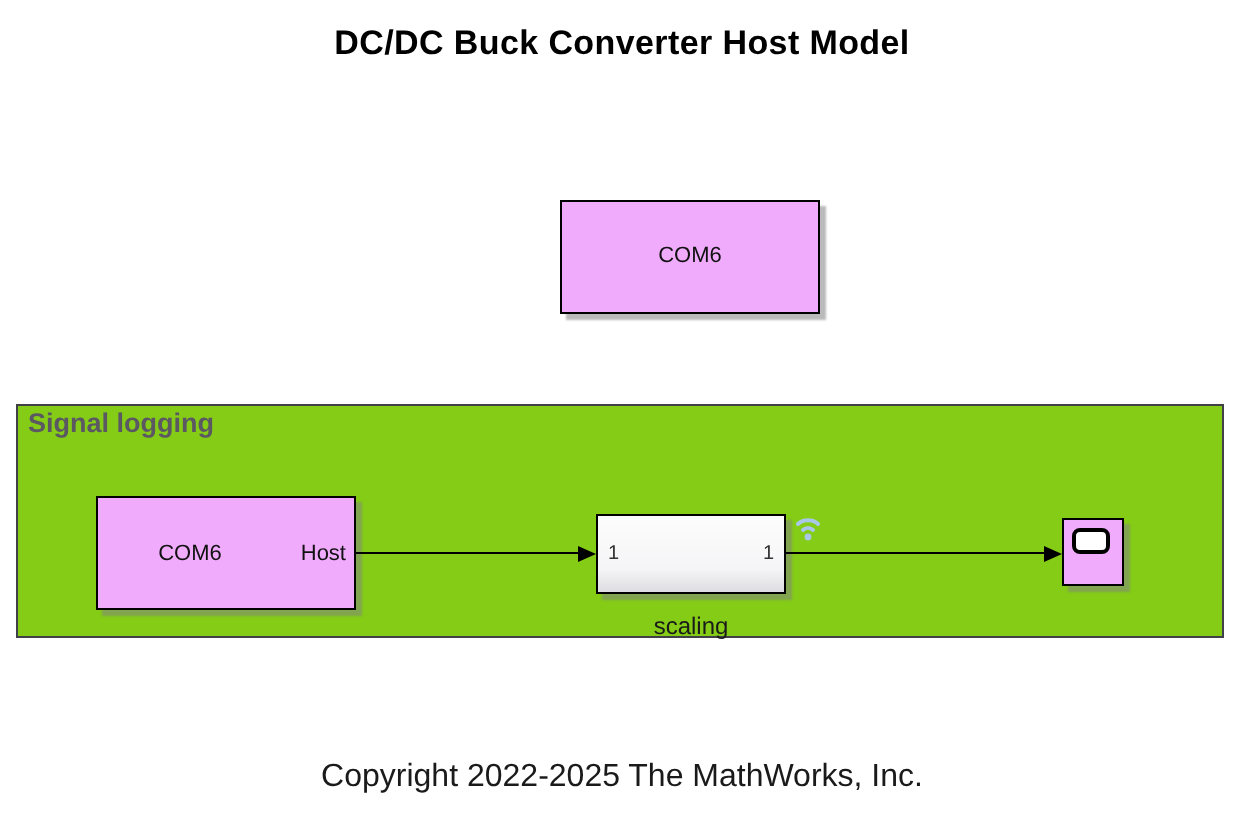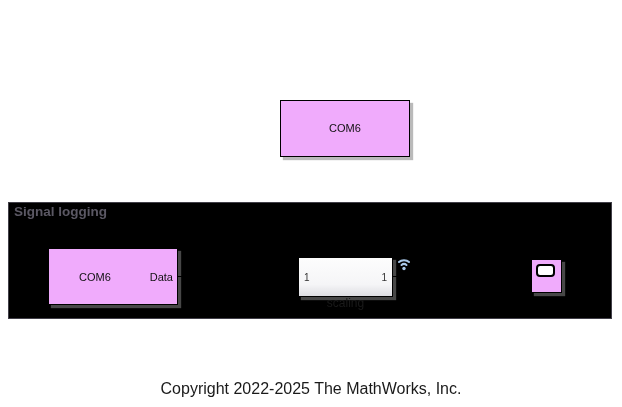--- a/index.html
+++ b/index.html
@@ -52,21 +52,21 @@
     font-size: 11px;
     color: #111111;
     line-height: 15px;
   }
 
   
   .logging-area {
     position: absolute;
     left: 8px; top: 202px;
     width: 604px; height: 117px;
-    background: #000000;
+    background: #84cc16;
     border: 1.5px solid #413f48;
     padding-left: 24px;
   }
   .logging-area-label {
     position: absolute;
     left: 5px; top: 1px;
     font-size: 13.5px;
     font-weight: bold;
     color: #5b5864;
   }
@@ -103,21 +103,21 @@
     left: 5px; top: 50%;
     transform: translateY(-50%);
   }
   .scaling-block .port-out {
     position: absolute;
     right: 5px; top: 50%;
     transform: translateY(-50%);
   }
   .scaling-label {
     position: absolute;
-    left: 298px; top: 296px;
+    left: 298px; top: 306px;
     width: 95px;
     text-align: center;
     font-size: 12px;
     color: #1a1a1a;
   }
 
   
   .scope-block {
     left: 531px; top: 259px;
     width: 31px; height: 34px;
@@ -155,32 +155,33 @@
     position: absolute;
     left: 396px; top: 254px;
     width: 17px; height: 18px;
   }
 </style>
 </head>
 <body>
 
 <div id="canvas">
 
+  <div class="model-title">DC/DC Buck Converter Host Model</div>
 
   <div class="sim-block host-config">
     <span>COM6</span>
   </div>
 
   <div class="logging-area">
     <div class="logging-area-label">Signal logging</div>
   </div>
 
   <div class="sim-block serial-receive">
     <span class="blk-name">COM6</span>
-    <span class="port-out-label">Data</span>
+    <span class="port-out-label">Host</span>
   </div>
 
   <div class="sig-line line-1"></div>
   <div class="arrow-head arrow-1"></div>
 
   <div class="sim-block scaling-block">
     <span class="port-in">1</span>
     <span class="port-out">1</span>
   </div>
   <div class="scaling-label">scaling</div>

